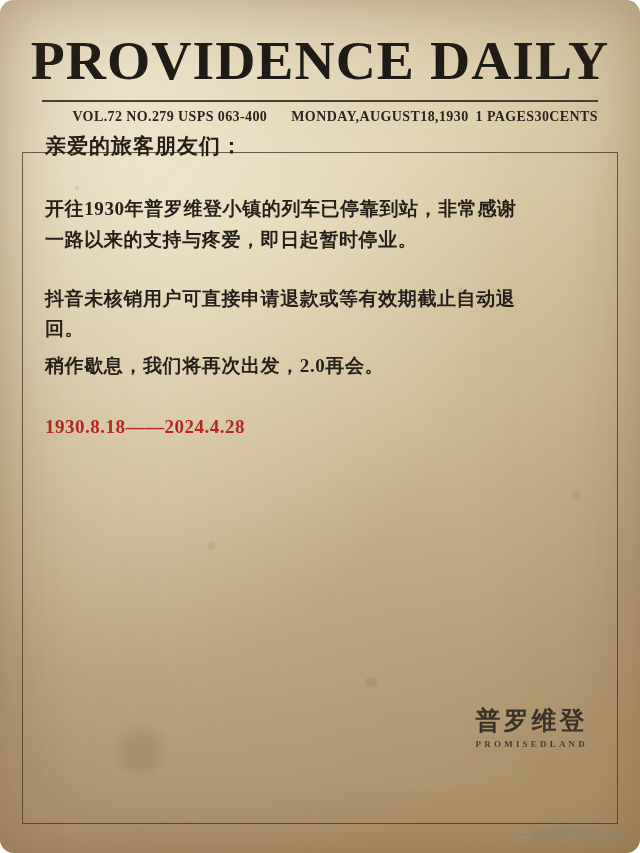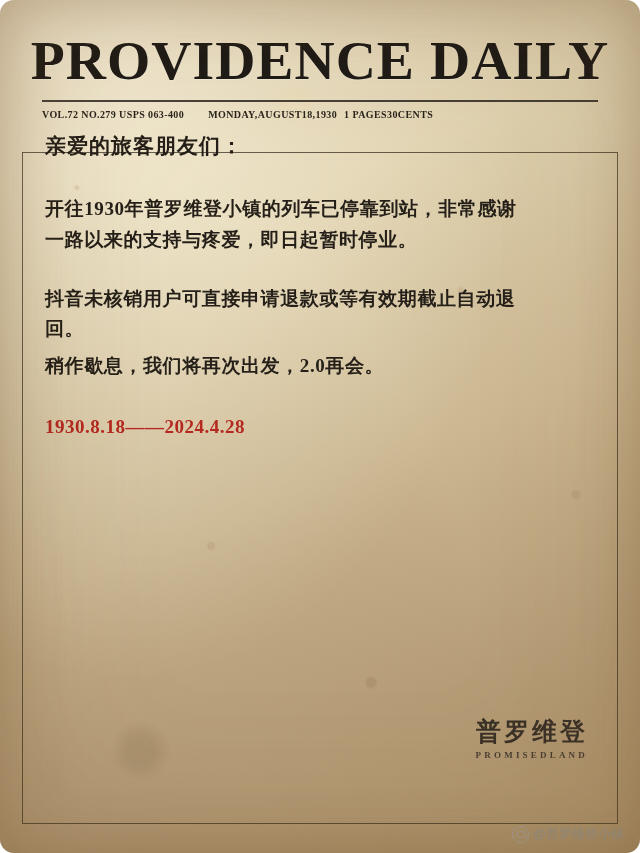--- a/index.html
+++ b/index.html
@@ -76,24 +76,24 @@
     width: 556px;
     height: 2px;
     margin: 12px auto 0 auto;
     background: #2a2520;
     opacity: 0.85;
   }
   #meta-row {
     width: 556px;
     margin: 7px auto 0 auto;
     display: flex;
-    justify-content: flex-start;
+    justify-content: flex-end;
     align-items: baseline;
     font-family: "Liberation Serif", serif;
-    font-size: 10px;
+    font-size: 14px;
     font-weight: bold;
     letter-spacing: 0.4px;
     color: #2b241c;
   }
   #meta-row .meta-cell { white-space: nowrap; }
   #meta-row .meta-date { margin-left: 24px; }
   #meta-row .meta-pages { margin-left: 7px; }
 
   
   #frame {
@@ -135,22 +135,22 @@
     font-weight: bold;
     letter-spacing: 0.5px;
     color: #b5281f;
     margin: 10px 0 0 0;
   }
 
   
   #brand {
     position: absolute;
     right: 52px;
-    bottom: 93px;
-    text-align: right;
+    bottom: 104px;
+    text-align: left;
   }
   #brand-cn {
     font-family: "Liberation Serif", serif;
     font-size: 25px;
     font-weight: bold;
     letter-spacing: 3px;
     color: #3a3127;
     line-height: 1;
   }
   #brand-en {

